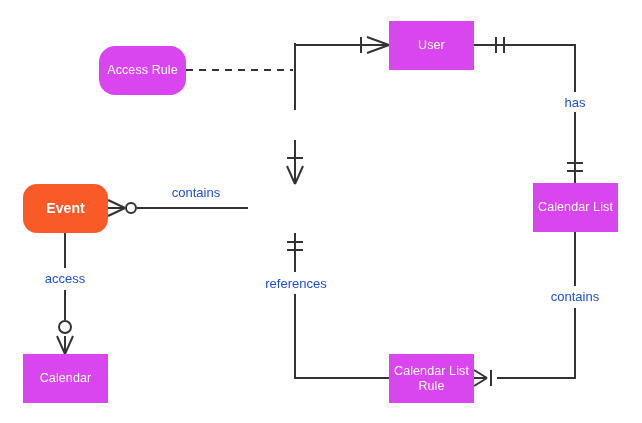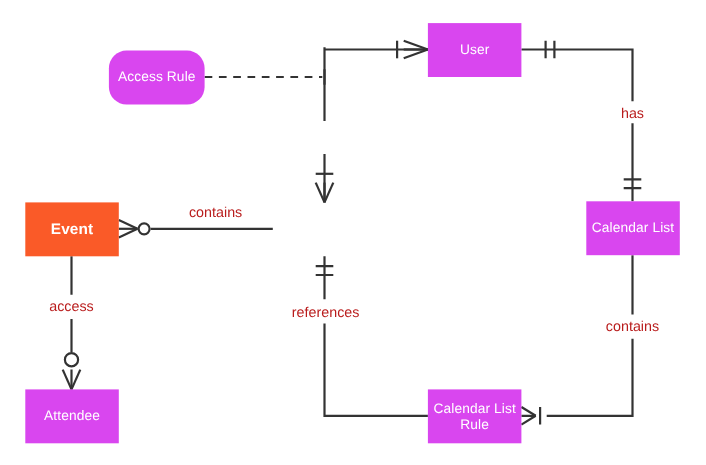--- a/index.html
+++ b/index.html
@@ -33,21 +33,21 @@
     line-height: 15px;
     letter-spacing: 0.1px;
     box-sizing: border-box;
     z-index: 3;
   }
   .entity.green { background: #d946ef; }
   .entity.orange { background: #fa5a28; }
   .entity.big { font-size: 14px; font-weight: bold; }
   .rel-label {
     position: absolute;
-    color: #b91c1c;
+    color: #1d4ed8;
     font-size: 13px;
     line-height: 15px;
     white-space: nowrap;
     z-index: 4;
     background: #ffffff;
     padding: 0 3px;
   }
   .rel-label.center { transform: translateX(-50%); }
 </style>
 </head>
@@ -135,27 +135,27 @@
   </div>
 
   <div class="entity green" style="left:389px; top:21px; width:85px; height:49px;">
     <span>User</span>
   </div>
 
   <div class="entity green" style="left:533px; top:183px; width:85px; height:49px;">
     <span>Calendar List</span>
   </div>
 
-  <div class="entity orange big" style="left:23px; top:184px; width:85px; height:49px;">
+  <div class="entity orange big" style="left:23px; top:184px; width:85px; height:49px;border-radius:14px;">
     <span>Event</span>
   </div>
 
 
   <div class="entity green" style="left:23px; top:354px; width:85px; height:49px;">
-    <span>Attendee</span>
+    <span>Calendar</span>
   </div>
 
   <div class="entity green" style="left:389px; top:354px; width:85px; height:49px;">
     <span style="display:block;">
       <span>Calendar List</span><br>
       <span>Rule</span>
     </span>
   </div>
 
 

